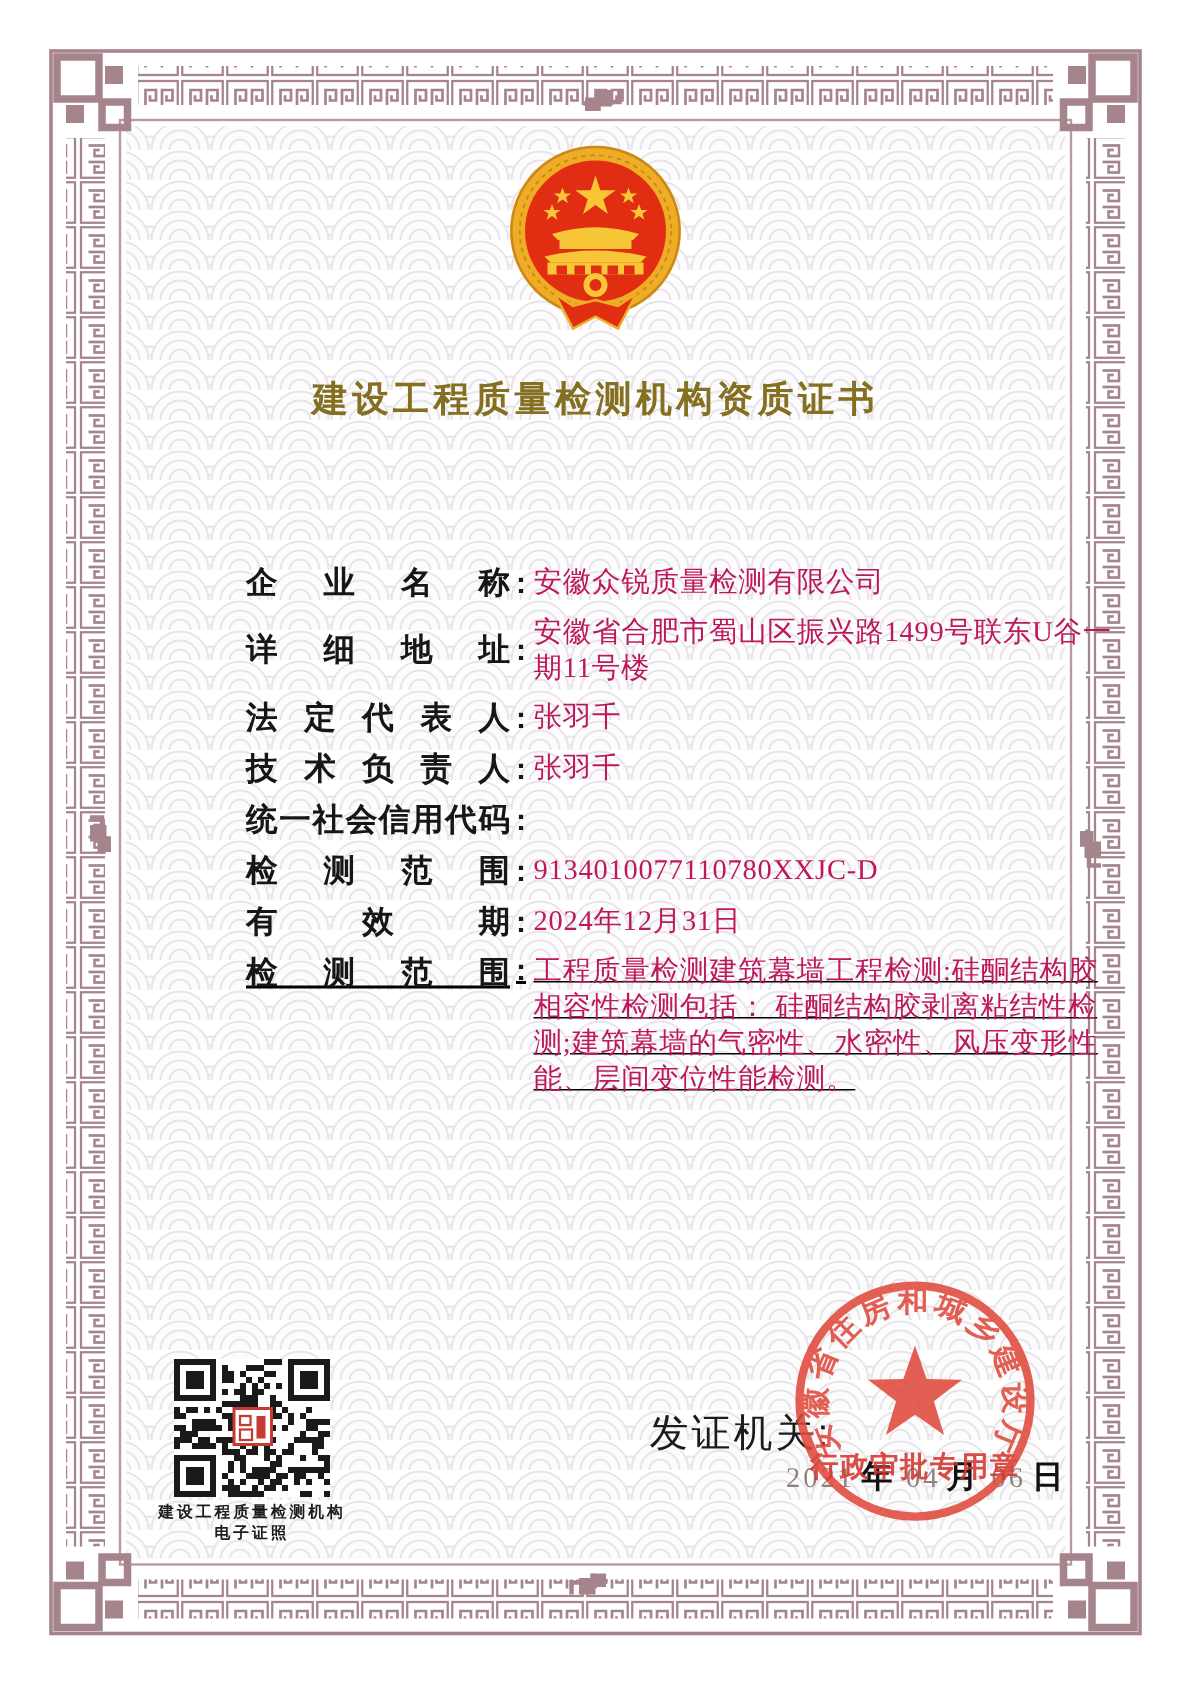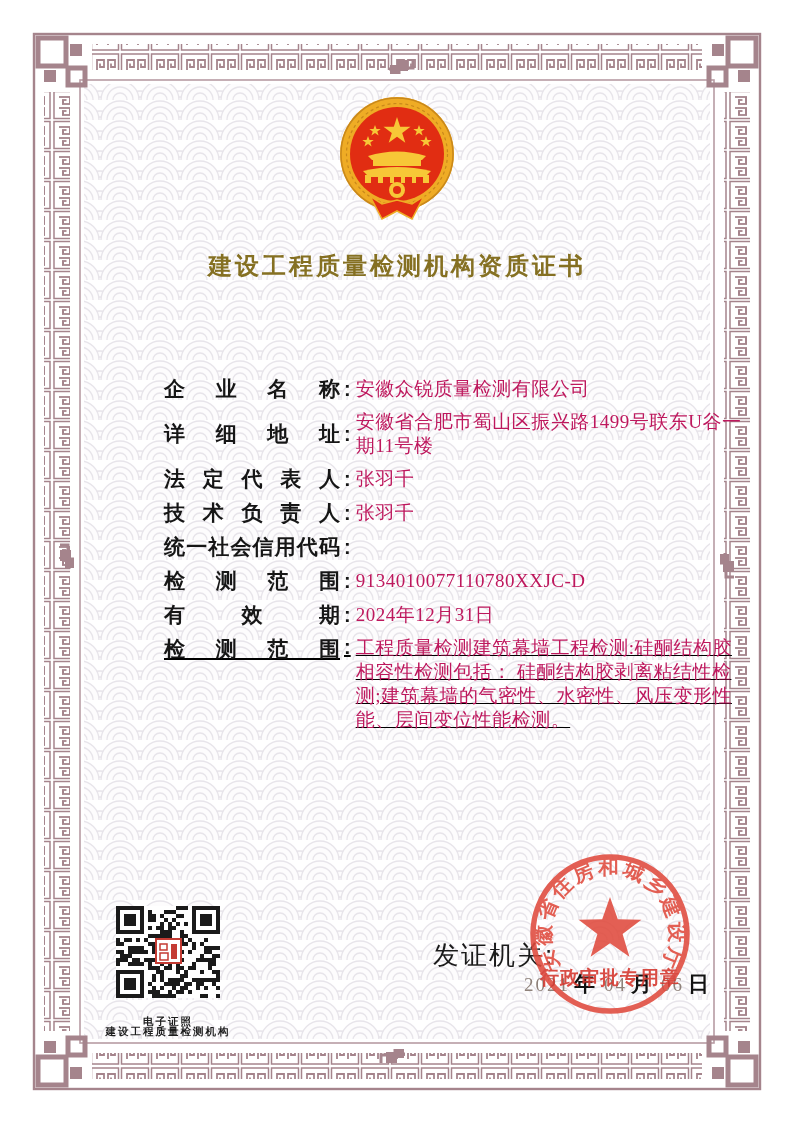--- a/index.html
+++ b/index.html
@@ -20,21 +20,21 @@
   .issuer{position:absolute;left:433px;top:938px;font-size:26px;font-weight:400;
           color:#1b1b1b;letter-spacing:2px;}
   .date-line{position:absolute;left:524px;top:970px;white-space:nowrap;}
   .d-num{font-family:"Liberation Serif",serif;font-size:19px;color:#8f827a;letter-spacing:2px;}
   .d-unit{font-size:21px;font-weight:700;color:#111;margin:0 9px 0 4px;}
   .seal-svg{position:absolute;left:520px;top:845px;opacity:0.88;}
   .qr{position:absolute;left:116px;top:906px;width:104px;height:92px;}
   .qr-cap{position:absolute;left:92px;width:152px;text-align:center;
           font-family:"Liberation Serif",serif;font-weight:700;font-size:10.5px;
           color:#1d1d1d;letter-spacing:2px;}
-  .cap1{top:1001px;margin-top:24px;} .cap2{top:1015px;}
+  .cap1{top:1001px;} .cap2{top:1015px;}
 </style>
 </head>
 <body>
 
 <div class="page">
 
   <svg class="frame-svg" width="794" height="1123" viewBox="0 0 794 1123">
     <defs>
       <pattern id="seigaiha" width="40" height="20" patternUnits="userSpaceOnUse">
         <g stroke="#e7e4ea" stroke-width="1.3" fill="#fdfcfd">

